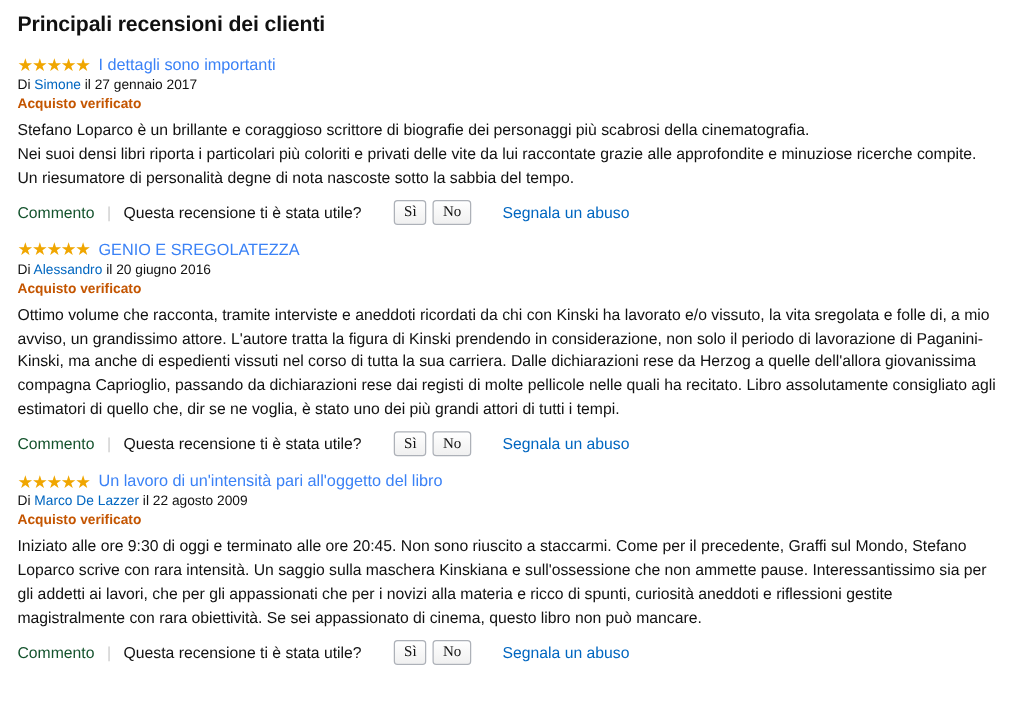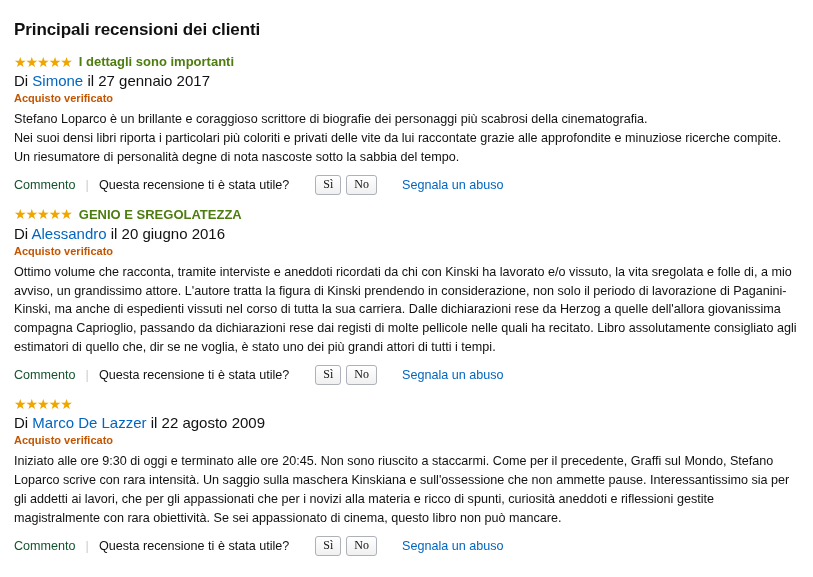--- a/index.html
+++ b/index.html
@@ -9,21 +9,21 @@
   }
   body {
     width: 813px;
     height: 577px;
     font-family: "Liberation Sans", sans-serif;
     color: #111111;
     font-size: 13px;
     overflow: hidden;
   }
   .page {
-    padding: 20px 14px 0 14px;
+    padding: 10px 14px 0 14px;
     box-sizing: border-box;
     width: 813px;
   }
   .section-title {
     font-size: 17px;
     font-weight: bold;
     color: #111111;
     margin: 0 0 14px 0;
     letter-spacing: -0.1px;
   }
@@ -37,26 +37,26 @@
     margin-bottom: 3px;
   }
   .stars {
     color: #f0a600;
     font-size: 14px;
     letter-spacing: -1px;
     line-height: 1;
     white-space: nowrap;
   }
   .review-title {
-    font-weight: bold;
+    font-weight: normal;
     font-size: 13px;
-    color: #4d7c0f;
+    color: #3b82f6;
   }
   .byline {
-    font-size: 15px;
+    font-size: 11px;
     color: #111111;
     margin-bottom: 3px;
   }
   .byline .author {
     color: #0066c0;
   }
   .byline .date {
     color: #111111;
   }
   .verified {
@@ -162,20 +162,21 @@
       <span class="helpful-q">Questa recensione ti è stata utile?</span>
       <span class="vote-btn">Sì</span>
       <span class="vote-btn">No</span>
       <span class="report-link">Segnala un abuso</span>
     </div>
   </div>
 
   <div class="review">
     <div class="review-head">
       <span class="stars">★★★★★</span>
+      <span class="review-title">Un lavoro di un'intensità pari all'oggetto del libro</span>
     </div>
     <div class="byline">
       <span>Di</span>
       <span class="author">Marco De Lazzer</span>
       <span>il</span>
       <span class="date">22 agosto 2009</span>
     </div>
     <div class="verified">Acquisto verificato</div>
     <div class="body-text">Iniziato alle ore 9:30 di oggi e terminato alle ore 20:45. Non sono riuscito a staccarmi. Come per il precedente, Graffi sul Mondo, Stefano Loparco scrive con rara intensità. Un saggio sulla maschera Kinskiana e sull'ossessione che non ammette pause. Interessantissimo sia per gli addetti ai lavori, che per gli appassionati che per i novizi alla materia e ricco di spunti, curiosità aneddoti e riflessioni gestite magistralmente con rara obiettività. Se sei appassionato di cinema, questo libro non può mancare.</div>
     <div class="actions">

